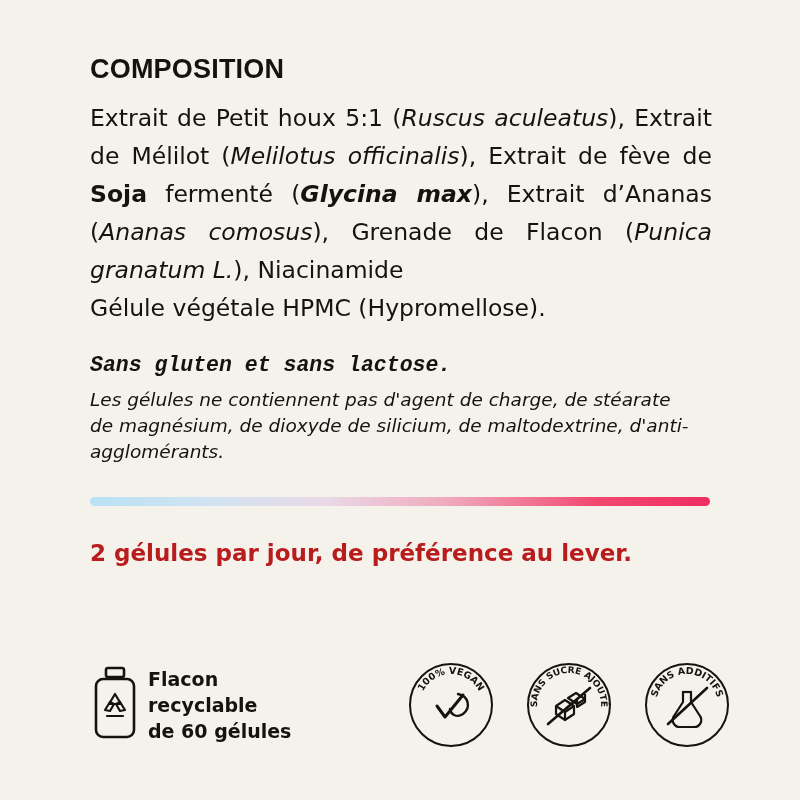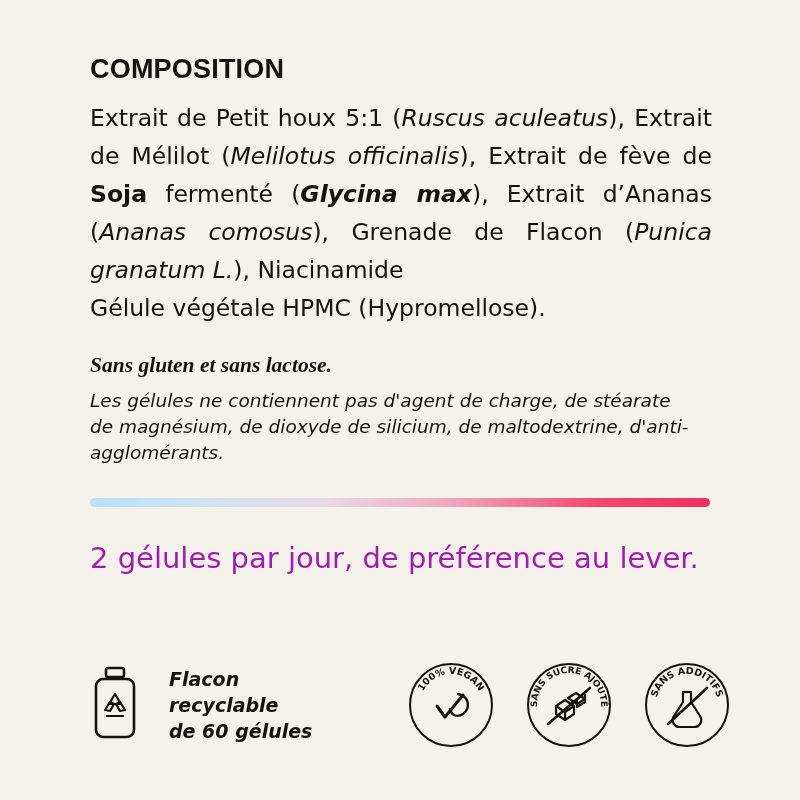--- a/index.html
+++ b/index.html
@@ -39,21 +39,21 @@
     text-justify: inter-word;
     color: #15130f;
     margin: 0;
     width: 622px;
   }
   .composition-body .it { font-style: italic; }
   .composition-body .bold { font-weight: bold; }
   .composition-body .lastline { display: block; text-align: left; }
 
   .claim {
-    font-family: Liberation Serif, serif;
+    font-family: Liberation Mono, monospace;
     font-style: italic;
     font-weight: bold;
     font-size: 21.5px;
     margin: 26px 0 10px 0;
     color: #15130f;
   }
 
   .fineprint {
     font-family: "DejaVu Sans", sans-serif;
     font-style: italic;
@@ -68,38 +68,38 @@
     margin: 32px 0 0 0;
     width: 620px;
     height: 9px;
     border-radius: 5px;
     background: linear-gradient(to right, #b9e2f5 0%, #cfe3f2 18%, #e9d9e6 38%, #f0a8bd 58%, #f2476e 82%, #ef2e62 100%);
   }
 
   .posologie-block { margin-top: 34px; }
   .posologie-text {
     font-family: "DejaVu Sans", sans-serif;
-    font-size: 29px;
-    color: #a21caf;
-    margin: 0;
+    font-size: 23px;
+    color: #b91c1c;
+    margin: 0;
+    font-weight: bold;
   }
 
   .badges {
     position: absolute;
     left: 90px;
     right: 70px;
     bottom: 52px;
     display: flex;
     align-items: center;
   }
   .recyclable {
     display: flex;
     align-items: center;
-    gap: 29px;
-    font-style: italic;
+    gap: 8px;
   }
   .recyclable-text {
     font-family: "DejaVu Sans", sans-serif;
     font-weight: bold;
     font-size: 19px;
     line-height: 26px;
     color: #15130f;
     white-space: pre-line;
   }
   .circle-badges {

